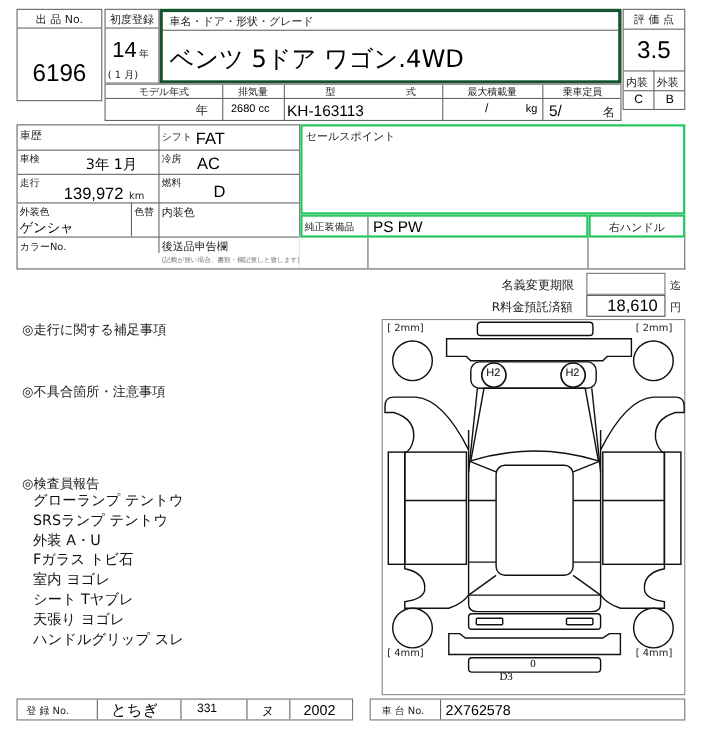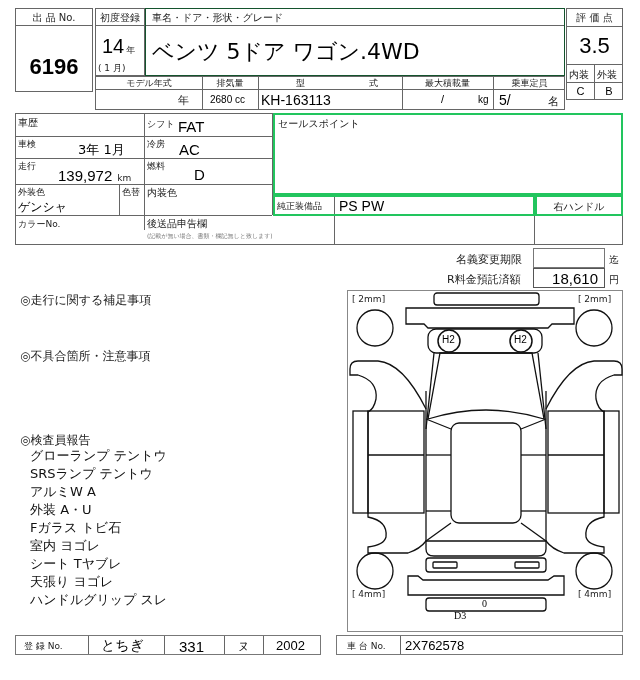--- a/index.html
+++ b/index.html
@@ -17,33 +17,33 @@
   .heavy { border: 2px solid #22c55e; }
   .remarks div { font-size: 13px; line-height: 18px; font-family: "DejaVu Sans", sans-serif; }
   svg { position: absolute; }
 </style>
 </head>
 <body>
 
 <div class="box" style="left:15px;top:8px;width:78px;height:84px;border:1px solid #666;">
   <div class="lbl center" style="position:absolute;left:0;right:0;top:2px;font-size:10px;">出 品 No.</div>
   <div class="hline" style="left:0;right:0;top:16px;"></div>
-  <div class="val center" style="position:absolute;left:0;right:0;top:45px;font-size:22px;font-weight:bold;">6196</div>
+  <div class="val center" style="position:absolute;left:0;right:0;top:45px;font-size:22px;font-weight:normal;">6196</div>
 </div>
 
 <div class="box" style="left:95px;top:8px;width:50px;height:68px;border:1px solid #666;">
   <div class="lbl center" style="position:absolute;left:0;right:0;top:2px;">初度登録</div>
   <div class="hline" style="left:0;right:0;top:16px;"></div>
   <div style="position:absolute;left:6px;top:26px;">
     <span class="val" style="font-size:20px;">14</span><span class="lbl" style="font-size:9px;margin-left:2px;">年</span>
   </div>
   <div class="lbl" style="position:absolute;left:2px;top:53px;font-size:9px;">( 1  月)</div>
 </div>
 
-<div class="box" style="left:145px;top:8px;width:420px;height:68px;border:1px solid #14532d;">
+<div class="box" style="left:145px;top:8px;width:420px;height:68px;border:3px solid #14532d;">
   <div class="lbl" style="position:absolute;left:6px;top:2px;">車名・ドア・形状・グレード</div>
   <div class="hline" style="left:0;right:0;top:16px;"></div>
   <div class="val" style="position:absolute;left:6px;top:28px;font-size:22px;font-family:'DejaVu Sans',sans-serif;">ベンツ 5ドア ワゴン.4WD</div>
 </div>
 
 <div class="box" style="left:566px;top:8px;width:57px;height:92px;border:1px solid #666;">
   <div class="lbl center" style="position:absolute;left:0;right:0;top:2px;">評 価 点</div>
   <div class="hline" style="left:0;right:0;top:17px;"></div>
   <div class="val center" style="position:absolute;left:0;right:0;top:24px;font-size:22px;">3.5</div>
   <div class="hline" style="left:0;right:0;top:55px;"></div>
@@ -140,21 +140,20 @@
   <div class="val" style="position:absolute;right:6px;top:1px;font-size:15px;">18,610</div>
 </div>
 <div class="lbl" style="position:absolute;left:609px;top:273px;font-size:10px;">円</div>
 
 <div class="lbl" style="position:absolute;left:20px;top:292px;font-size:12px;">◎走行に関する補足事項</div>
 <div class="lbl" style="position:absolute;left:20px;top:348px;font-size:12px;">◎不具合箇所・注意事項</div>
 <div class="lbl" style="position:absolute;left:20px;top:432px;font-size:12px;">◎検査員報告</div>
 <div class="remarks" style="position:absolute;left:30px;top:447px;">
   <div>グローランプ テントウ</div>
   <div>SRSランプ テントウ</div>
-  <div>アルミW A</div>
   <div>外装 A・U</div>
   <div>Fガラス トビ石</div>
   <div>室内 ヨゴレ</div>
   <div>シート Tヤブレ</div>
   <div>天張り ヨゴレ</div>
   <div>ハンドルグリップ スレ</div>
 </div>
 
 <div class="box" style="left:347px;top:290px;width:276px;height:342px;border:1px solid #888;">
   <svg width="276" height="342" viewBox="0 0 276 342" style="left:0;top:0;">
@@ -221,21 +220,21 @@
   <div class="lbl" style="position:absolute;left:230px;top:298px;font-size:9px;">[  4mm]</div>
   <div class="val" style="position:absolute;left:106px;top:291px;font-size:10px;font-family:'Liberation Serif',serif;margin-top:28px;">D3</div>
   <div class="val" style="position:absolute;left:134px;top:307px;font-size:10px;font-family:'Liberation Serif',serif;">0</div>
 </div>
 
 <div class="box" style="left:15px;top:635px;width:306px;height:20px;border:1px solid #777;">
   <div class="lbl" style="position:absolute;left:8px;top:4px;font-size:9px;">登 録 No.</div>
   <div class="vline" style="left:72px;top:0;bottom:0;"></div>
   <div class="val" style="position:absolute;left:85px;top:1px;font-size:14px;font-family:'DejaVu Sans',sans-serif;">とちぎ</div>
   <div class="vline" style="left:148px;top:0;bottom:0;"></div>
-  <div class="val" style="position:absolute;left:163px;top:2px;font-size:15px;">331</div>
+  <div class="val" style="position:absolute;left:163px;top:2px;font-size:11px;">331</div>
   <div class="vline" style="left:208px;top:0;bottom:0;"></div>
   <div class="val" style="position:absolute;left:222px;top:3px;font-size:11px;font-family:'DejaVu Sans',sans-serif;">ヌ</div>
   <div class="vline" style="left:247px;top:0;bottom:0;"></div>
   <div class="val" style="position:absolute;left:260px;top:2px;font-size:13px;">2002</div>
 </div>
 
 <div class="box" style="left:336px;top:635px;width:287px;height:20px;border:1px solid #777;">
   <div class="lbl" style="position:absolute;left:10px;top:4px;font-size:9px;">車 台 No.</div>
   <div class="vline" style="left:63px;top:0;bottom:0;"></div>
   <div class="val" style="position:absolute;left:68px;top:2px;font-size:13px;">2X762578</div>

